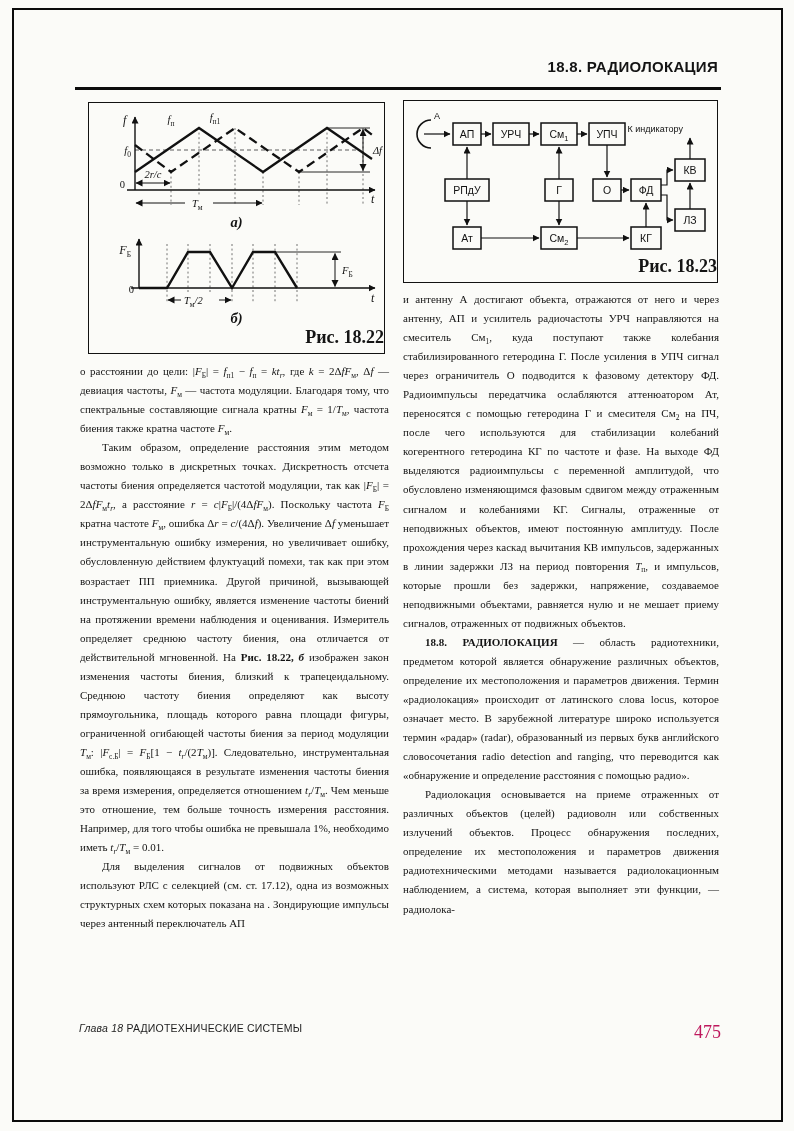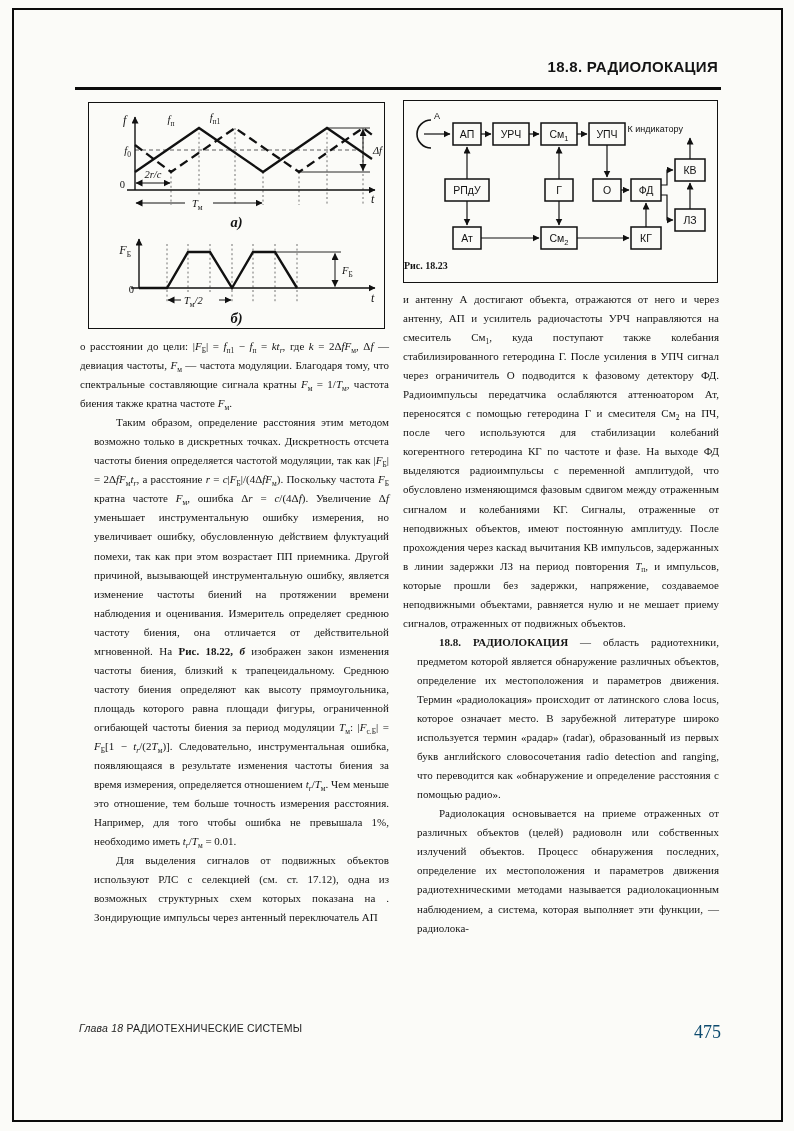--- a/index.html
+++ b/index.html
@@ -24,44 +24,44 @@
   .header-rule{
     position:absolute;left:75px;right:73px;top:87px;height:2.6px;background:#0c0c0c;
   }
   .col{position:absolute;top:100px;}
   .col-left{left:80px;width:309px;}
   .col-right{left:403px;width:316px;}
   p.body-p{
     margin:0;text-align:justify;
     font-size:11px;line-height:19.05px;
   }
-  p.body-p.indent{text-indent:22px;margin-left:14px;}
+  p.body-p.indent{text-indent:22px;}
   p.body-p sub{font-size:68%;line-height:0;position:relative;vertical-align:baseline;top:.35em;}
   .figbox{
     border:1.7px solid #121212;background:#fbfbf8;box-sizing:border-box;
   }
   .fig22{width:297px;margin:2px 0 8px 8px;padding-top:5px;}
   .fig23{width:315px;margin:0 0 7px 0;padding-top:4px;}
   .plot-label{
     text-align:center;font-weight:bold;font-style:italic;
     font-size:14.5px;line-height:15px;margin:1px 0 2px 0;
   }
   .figcap{
-    text-align:left;font-weight:bold;font-size:10px;line-height:18px;margin:2px 0 7px 0;
+    text-align:right;font-weight:bold;font-size:18px;line-height:18px;margin:2px 0 7px 0;
   }
   svg{display:block;margin:0 auto;}
   .footer{
     position:absolute;left:79px;right:73px;top:1022px;
     display:flex;justify-content:space-between;align-items:flex-start;
   }
   .footer-left{
     font-family:"Liberation Sans", sans-serif;font-size:10.5px;color:#1d1d1d;letter-spacing:.2px;
   }
   .footer-left .chap{font-style:italic;}
-  .footer-page{font-size:18px;color:#0c4a6e;}
+  .footer-page{font-size:18px;color:#be185d;}
   
   text{fill:#111;}
   .tm{font-family:"Liberation Serif", serif;font-style:italic;font-size:10.5px;}
   .tm12{font-family:"Liberation Serif", serif;font-style:italic;font-size:12px;}
   .tsub{font-size:7.5px;}
   .tnum{font-family:"Liberation Serif", serif;font-size:10.5px;}
   .tblk{font-family:"Liberation Sans", sans-serif;font-size:10.5px;text-anchor:middle;}
   .tsans{font-family:"Liberation Sans", sans-serif;font-size:9px;}
 </style>
 </head>
@@ -142,20 +142,21 @@
       <line x1="244" y1="21.5" x2="244" y2="54.5" stroke="#111" stroke-width="1" marker-start="url(#ars)" marker-end="url(#ar)"></line>
       <line x1="77" y1="68" x2="140" y2="68" stroke="#111" stroke-width="1" marker-start="url(#ars)" marker-end="url(#ar)"></line>
       <rect x="90" y="60.5" width="38" height="14" fill="#fbfbf8"></rect>
       <text text-anchor="end" x="40" y="22"><tspan class="tm12">F</tspan><tspan class="tsub" dy="3">Б</tspan></text>
       <text class="tm12" x="280" y="70">t</text>
       <text class="tnum" x="43" y="61" text-anchor="end">0</text>
       <text x="251" y="42"><tspan class="tm">F</tspan><tspan class="tsub" dy="2.5">Б</tspan></text>
       <text x="93" y="72"><tspan class="tm">T</tspan><tspan class="tsub" dy="2.5">м</tspan><tspan class="tm" dy="-2.5">/2</tspan></text>
     </svg>
     <div class="plot-label">б)</div>
+    <div class="figcap">Рис. 18.22</div>
   </div>
 
   <p class="body-p">о расстоянии до цели: |<i>F</i><sub>Б</sub>| = <i>f</i><sub>п1</sub> − <i>f</i><sub>п</sub> = <i>kt<sub>r</sub></i>, где <i>k</i> = 2Δ<i>fF</i><sub>м</sub>, Δ<i>f</i> — девиация частоты, <i>F</i><sub>м</sub> — частота модуляции. Благодаря тому, что спектральные составляющие сигнала кратны <i>F</i><sub>м</sub> = 1/<i>T</i><sub>м</sub>, частота биения также кратна частоте <i>F</i><sub>м</sub>.</p>
   <p class="body-p indent">Таким образом, определение расстояния этим методом возможно только в дискретных точках. Дискретность отсчета частоты биения определяется частотой модуляции, так как |<i>F</i><sub>Б</sub>| = 2Δ<i>fF</i><sub>м</sub><i>t<sub>r</sub></i>, а расстояние <i>r</i> = <i>c</i>|<i>F</i><sub>Б</sub>|/(4Δ<i>fF</i><sub>м</sub>). Поскольку частота <i>F</i><sub>Б</sub> кратна частоте <i>F</i><sub>м</sub>, ошибка Δ<i>r</i> = <i>c</i>/(4Δ<i>f</i>). Увеличение Δ<i>f</i> уменьшает инструментальную ошибку измерения, но увеличивает ошибку, обусловленную действием флуктуаций помехи, так как при этом возрастает ПП приемника. Другой причиной, вызывающей инструментальную ошибку, является изменение частоты биений на протяжении времени наблюдения и оценивания. Измеритель определяет среднюю частоту биения, она отличается от действительной мгновенной. На <b>Рис. 18.22, <i>б</i></b> изображен закон изменения частоты биения, близкий к трапецеидальному. Среднюю частоту биения определяют как высоту прямоугольника, площадь которого равна площади фигуры, ограниченной огибающей частоты биения за период модуляции <i>T</i><sub>м</sub>: |<i>F</i><sub>с.Б</sub>| = <i>F</i><sub>Б</sub>[1 − <i>t<sub>r</sub></i>/(2<i>T</i><sub>м</sub>)]. Следовательно, инструментальная ошибка, появляющаяся в результате изменения частоты биения за время измерения, определяется отношением <i>t<sub>r</sub></i>/<i>T</i><sub>м</sub>. Чем меньше это отношение, тем больше точность измерения расстояния. Например, для того чтобы ошибка не превышала 1%, необходимо иметь <i>t<sub>r</sub></i>/<i>T</i><sub>м</sub> = 0.01.</p>
   <p class="body-p indent">Для выделения сигналов от подвижных объектов используют РЛС с селекцией (см. ст. 17.12), одна из возможных структурных схем которых показана на . Зондирующие импульсы через антенный переключатель АП</p>
 </div>
 
 <div class="col col-right">
 
   <div class="figbox fig23">

